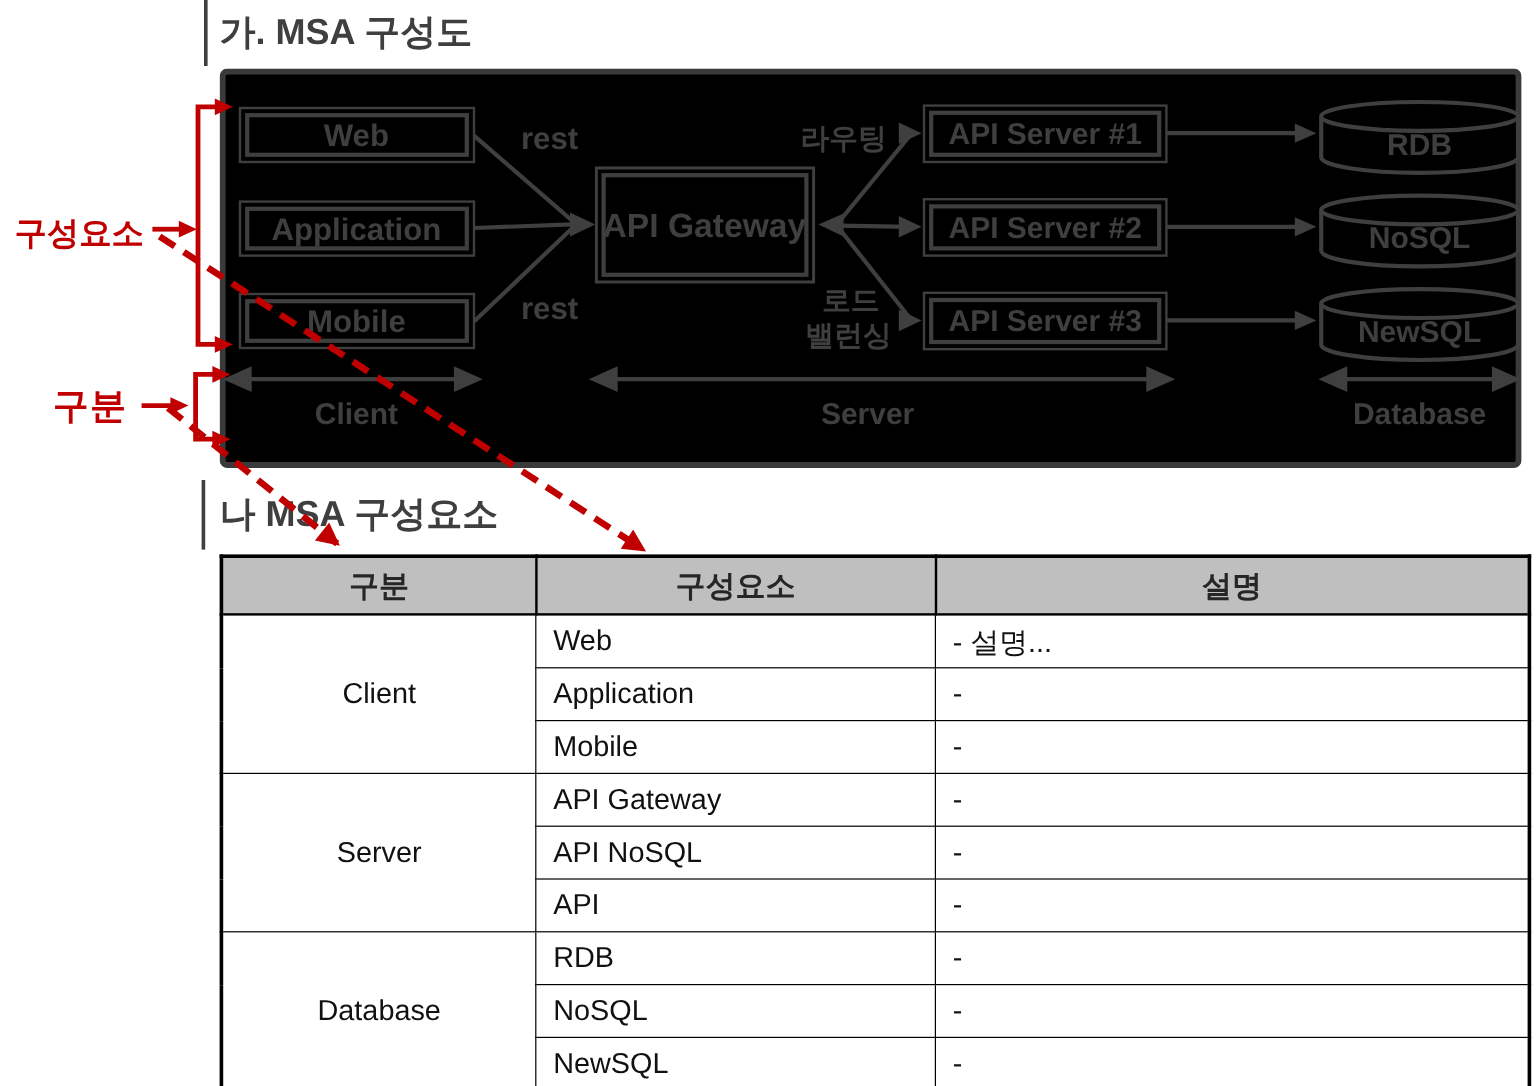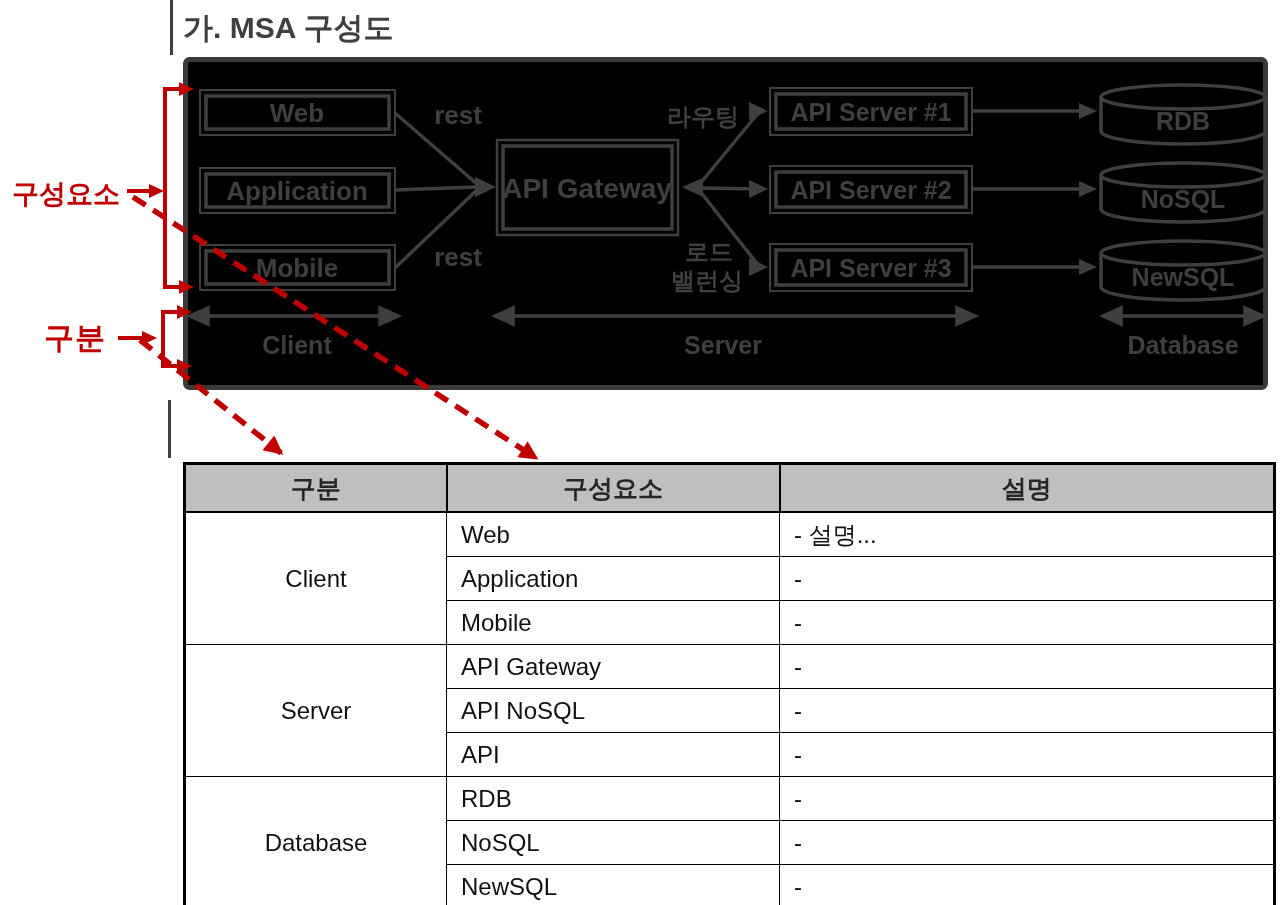--- a/index.html
+++ b/index.html
@@ -126,20 +126,21 @@
         <polygon points="920,259 938,251 938,267"></polygon>
           <polygon points="1080,259 1062,251 1062,267"></polygon>
       </g>
       <text x="114" y="288" fill="#3f3f3f" font-size="25" font-weight="700" text-anchor="middle" dominant-baseline="central">Client</text>
       <text x="540" y="288" fill="#3f3f3f" font-size="25" font-weight="700" text-anchor="middle" dominant-baseline="central">Server</text>
       <text x="1000" y="288" fill="#3f3f3f" font-size="25" font-weight="700" text-anchor="middle" dominant-baseline="central">Database</text>
     </svg>
   </div>
 
   <div class="vline" style="left:168px;top:400px;width:3px;height:58px;"></div>
+  <div class="sec-title" id="title2">나 MSA 구성요소</div>
 
   <table class="tbl">
     <colgroup>
         <col style="width:262px">
         <col style="width:333px">
         <col style="width:495px">
       </colgroup>
     <thead>
       <tr>
         <th>구분</th>

